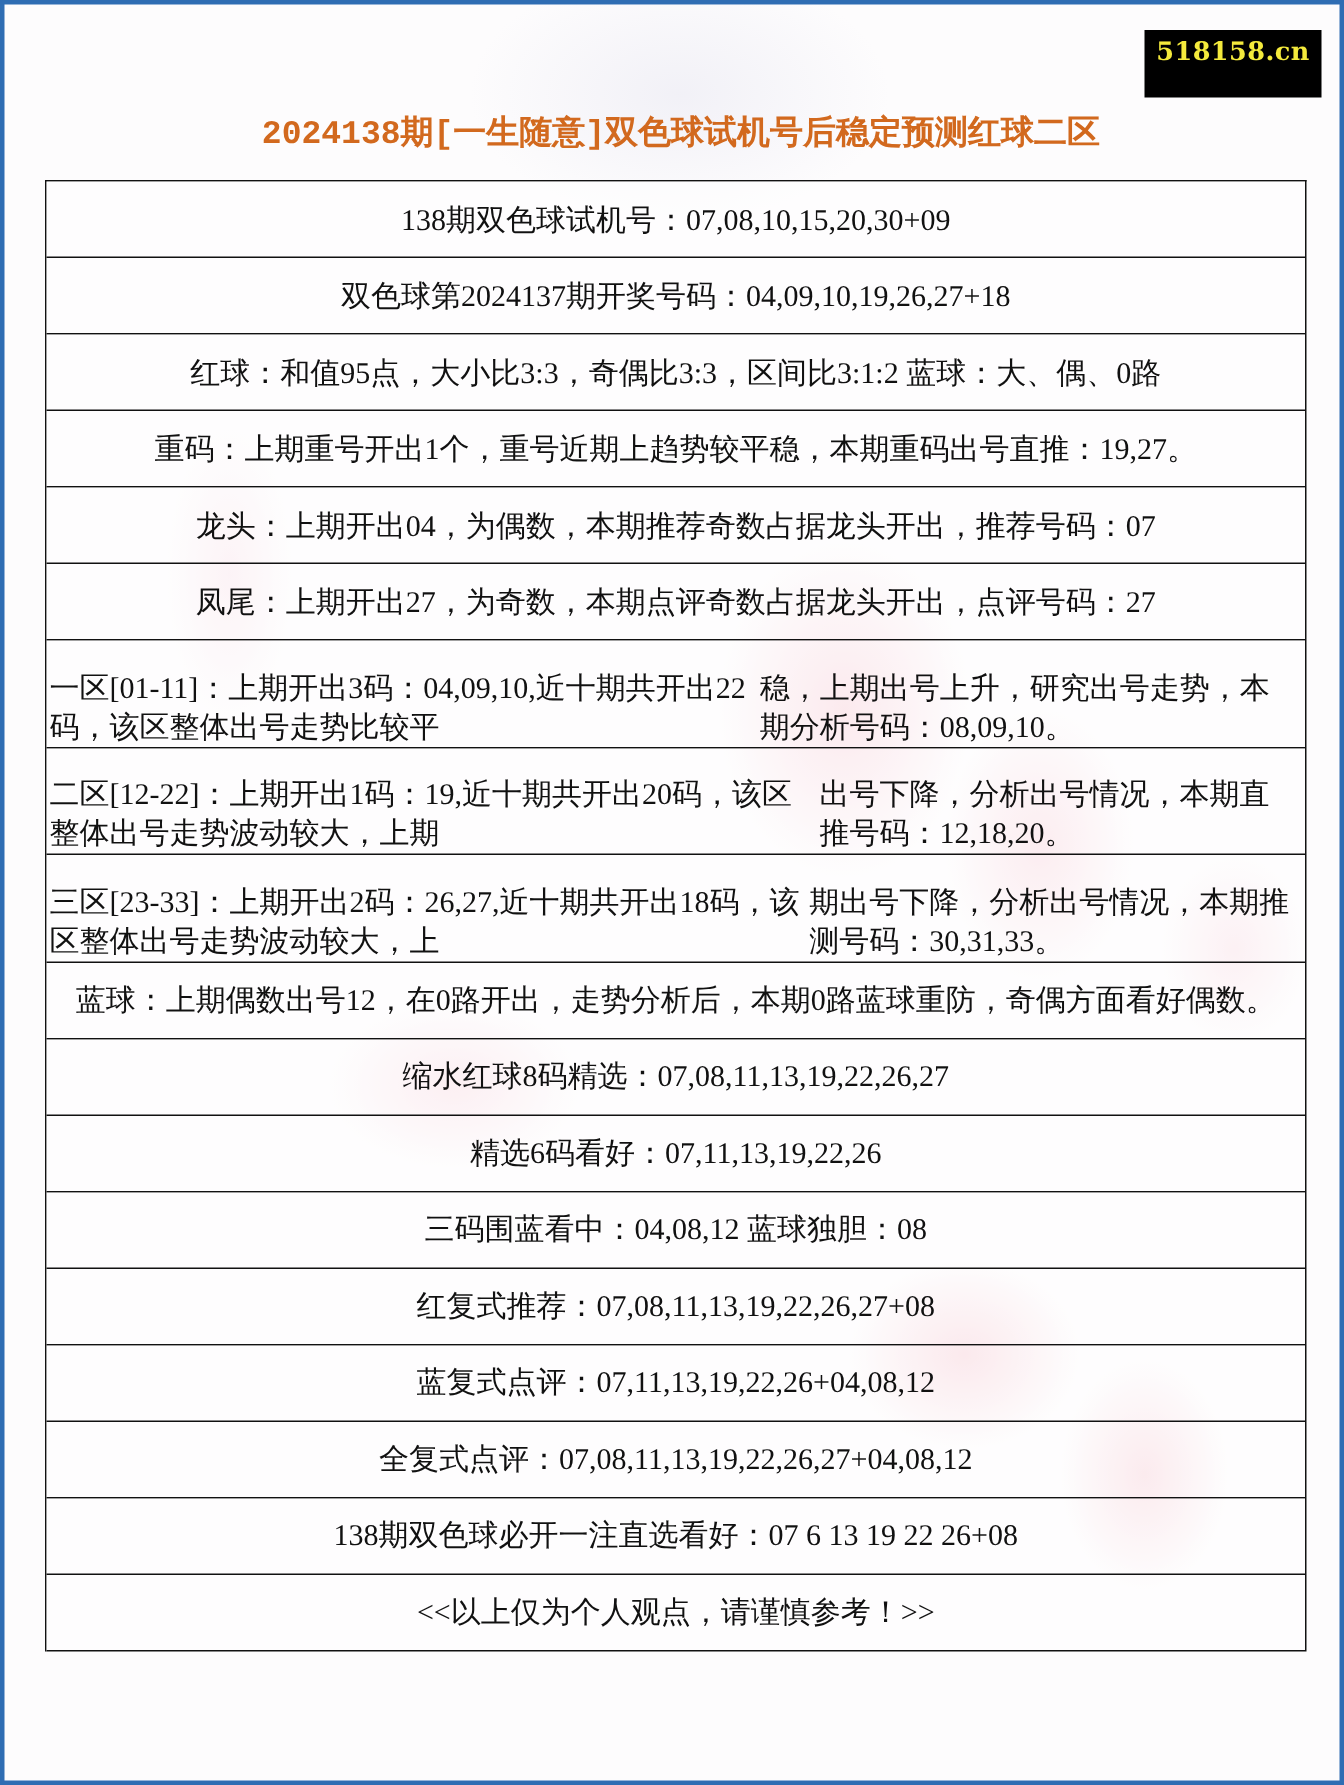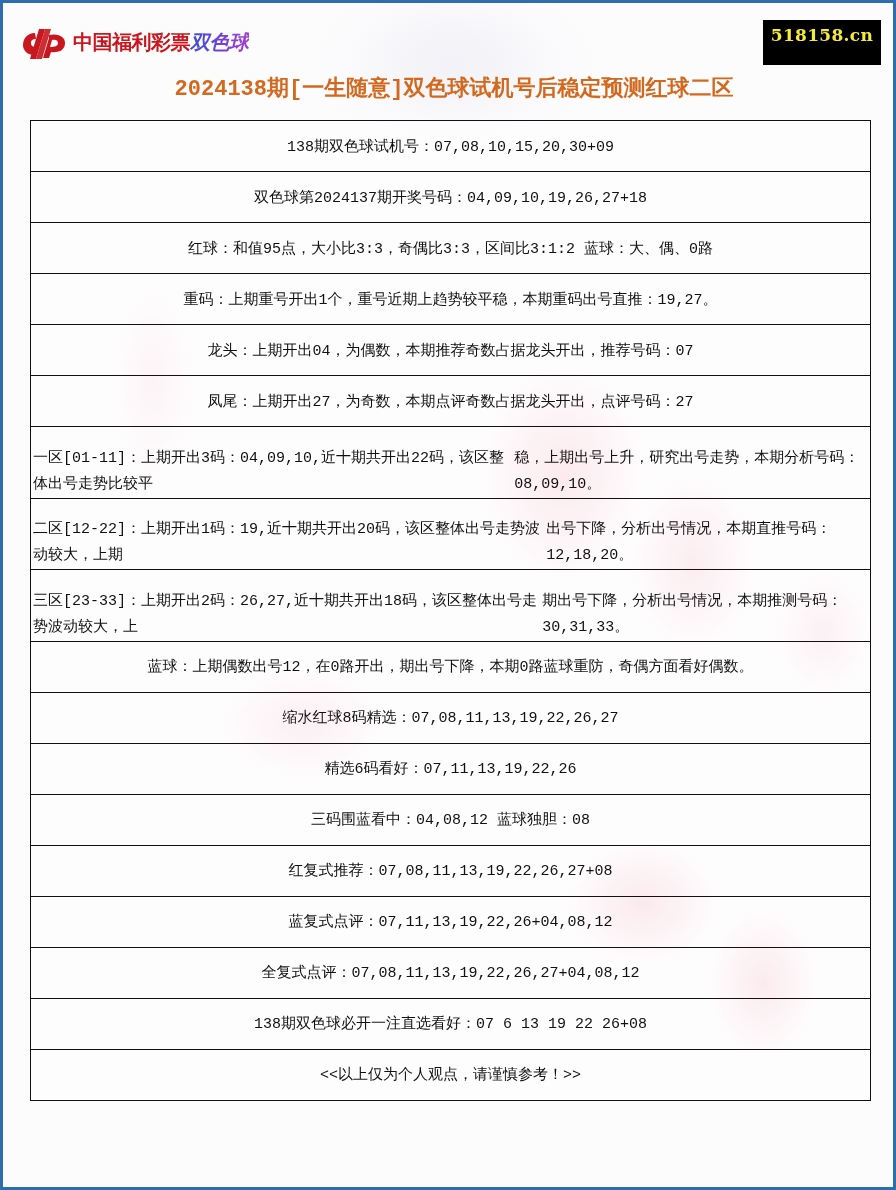--- a/index.html
+++ b/index.html
@@ -81,22 +81,22 @@
     position: absolute;
     left: 27px; top: 117px;
     width: 841px;
     border: 1.5px solid #111;
     border-bottom: none;
   }
   .row {
     border-bottom: 1.5px solid #111;
     height: 51px;
     display: flex; align-items: center; justify-content: center;
-    font-family: Liberation Mono, monospace;
-    font-size: 15px;
+    font-family: Liberation Serif, serif;
+    font-size: 20px;
     color: #111;
     text-align: center;
     white-space: nowrap;
     background: rgba(255,255,255,0.45);
   }
   .row.tall {
     height: 71.5px;
     justify-content: flex-start;
     align-items: flex-end;
     text-align: left;
@@ -105,30 +105,20 @@
     line-height: 26px;
   }
   .row.tall span { display: block; }
 </style>
 </head>
 <body>
 
 <div class="frame">
 
   <div class="header">
-    <div class="logo">
-      <svg class="logo-mark" viewBox="0 0 46 34">
-        <path d="M14 8 C6 8 2 14 2 20 C2 26 7 30 13 30 L15 22 C11 22 10 20 10 18 C10 15 12 14 15 14 Z" fill="#c8171e"></path>
-        <path d="M18 4 L24 4 L15 34 L9 34 Z" fill="#c8171e"></path>
-        <path d="M24 4 L30 4 L21 34 L15 34 Z" fill="#c8171e" opacity="0.9"></path>
-        <path d="M28 10 C38 8 44 12 44 18 C44 25 38 28 30 27 L28 33 L22 33 L28 13 Z M31 15 L29 22 C34 22 37 21 37 18 C37 15 34 14 31 15 Z" fill="#c8171e"></path>
-      </svg>
-      <span class="logo-text-cn">中国福利彩票</span>
-      <span class="logo-text-ssq">双色球</span>
-    </div>
 
     <div class="site-badge">518158.cn</div>
 
     <h1 class="page-title">2024138期[一生随意]双色球试机号后稳定预测红球二区</h1>
   </div>
 
   <div class="table">
     <div class="row">138期双色球试机号：07,08,10,15,20,30+09</div>
     <div class="row">双色球第2024137期开奖号码：04,09,10,19,26,27+18</div>
     <div class="row">红球：和值95点，大小比3:3，奇偶比3:3，区间比3:1:2 蓝球：大、偶、0路</div>
@@ -140,21 +130,21 @@
       <span>稳，上期出号上升，研究出号走势，本期分析号码：08,09,10。</span>
     </div>
     <div class="row tall">
       <span>二区[12-22]：上期开出1码：19,近十期共开出20码，该区整体出号走势波动较大，上期</span>
       <span>出号下降，分析出号情况，本期直推号码：12,18,20。</span>
     </div>
     <div class="row tall">
       <span>三区[23-33]：上期开出2码：26,27,近十期共开出18码，该区整体出号走势波动较大，上</span>
       <span>期出号下降，分析出号情况，本期推测号码：30,31,33。</span>
     </div>
-    <div class="row">蓝球：上期偶数出号12，在0路开出，期出号下降，本期0路蓝球重防，奇偶方面看好偶数。</div>
+    <div class="row">蓝球：上期偶数出号12，在0路开出，走势分析后，本期0路蓝球重防，奇偶方面看好偶数。</div>
     <div class="row">缩水红球8码精选：07,08,11,13,19,22,26,27</div>
     <div class="row">精选6码看好：07,11,13,19,22,26</div>
     <div class="row">三码围蓝看中：04,08,12 蓝球独胆：08</div>
     <div class="row">红复式推荐：07,08,11,13,19,22,26,27+08</div>
     <div class="row">蓝复式点评：07,11,13,19,22,26+04,08,12</div>
     <div class="row">全复式点评：07,08,11,13,19,22,26,27+04,08,12</div>
     <div class="row">138期双色球必开一注直选看好：07 6 13 19 22 26+08</div>
     <div class="row">&lt;&lt;以上仅为个人观点，请谨慎参考！&gt;&gt;</div>
   </div>
 

